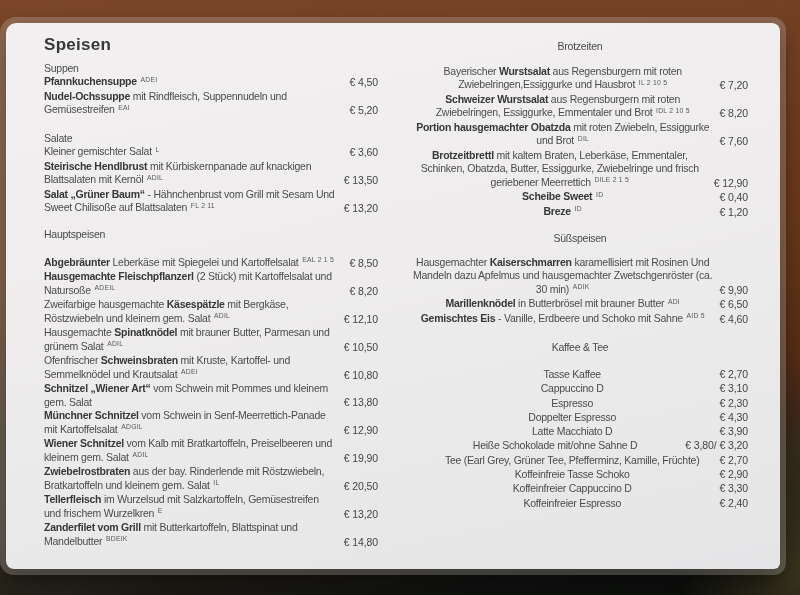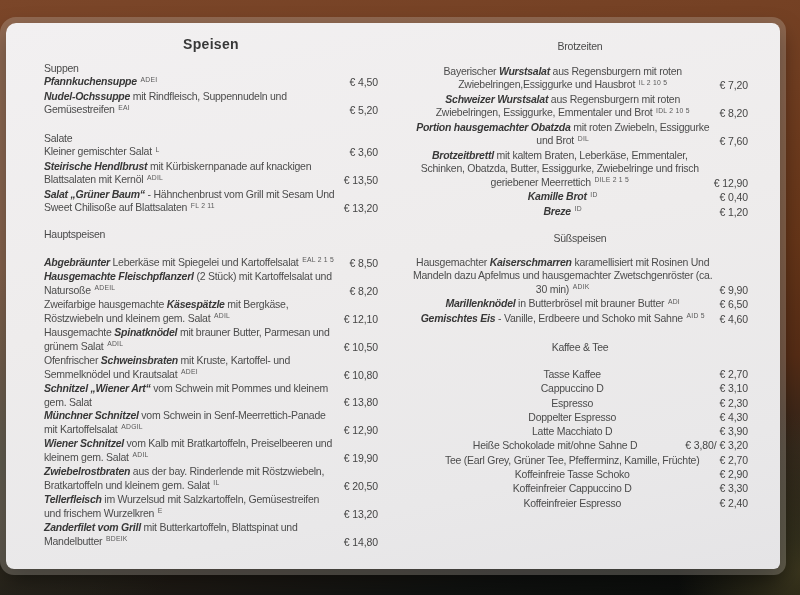--- a/index.html
+++ b/index.html
@@ -22,28 +22,28 @@
     box-shadow:0 0 0 6px rgba(205,196,188,0.28), 0 10px 22px rgba(0,0,0,0.55);
   }
   .col{
     position:absolute;
     font-size:10.5px;line-height:13.5px;letter-spacing:-0.25px;
     color:#4c4c4c;
   }
   .col-left{left:38px;top:15px;width:334px;}
   .col-right{left:406px;top:17px;width:336px;text-align:center;}
   .menu-title{
-    font-weight:bold;font-size:14px;letter-spacing:0.3px;
-    color:#383838;text-align:center;margin:0 0 10px 0;
+    font-weight:bold;font-size:17px;letter-spacing:0.3px;
+    color:#383838;margin:0 0 10px 0;
   }
   .section-label{color:#4a4a4a;}
   .item{display:flex;align-items:flex-end;}
   .desc{flex:1 1 auto;padding-right:6px;}
   .price{white-space:nowrap;letter-spacing:-0.1px;color:#454545;}
-  .desc b{font-weight:bold;color:#383838;font-style:italic;}
+  .desc b{font-weight:bold;color:#383838;}
   sup{
     font-size:6.8px;letter-spacing:0.25px;vertical-align:baseline;
     position:relative;top:-3.2px;margin-left:1px;color:#585858;
   }
   
   .col-left  .section:nth-child(2){margin-top:14px;}
   .col-left  .section:nth-child(3){margin-top:12.5px;}
   .col-left  .section:nth-child(3) .section-label{margin-bottom:14px;}
   .col-right .section:nth-child(1) .section-label{margin-bottom:11px;}
   .col-right .section:nth-child(2){margin-top:13px;}
@@ -149,21 +149,21 @@
             </div>
             <div class="item">
               <span class="desc"><b>Portion hausgemachter Obatzda</b> mit roten Zwiebeln, Essiggurke und Brot <sup>DIL</sup></span>
               <span class="price">€ 7,60</span>
             </div>
             <div class="item">
               <span class="desc"><b>Brotzeitbrettl</b> mit kaltem Braten, Leberkäse, Emmentaler, Schinken, Obatzda, Butter, Essiggurke, Zwiebelringe und frisch geriebener Meerrettich <sup>DILE 2 1 5</sup></span>
               <span class="price">€ 12,90</span>
             </div>
             <div class="item">
-              <span class="desc"><b>Kamille Brot</b> <sup>ID</sup></span>
+              <span class="desc"><b>Scheibe Sweet</b> <sup>ID</sup></span>
               <span class="price">€ 0,40</span>
             </div>
             <div class="item">
               <span class="desc"><b>Breze</b> <sup>ID</sup></span>
               <span class="price">€ 1,20</span>
             </div>
           </div>
           <div class="section">
             <div class="section-label">Süßspeisen</div>
             <div class="item">

